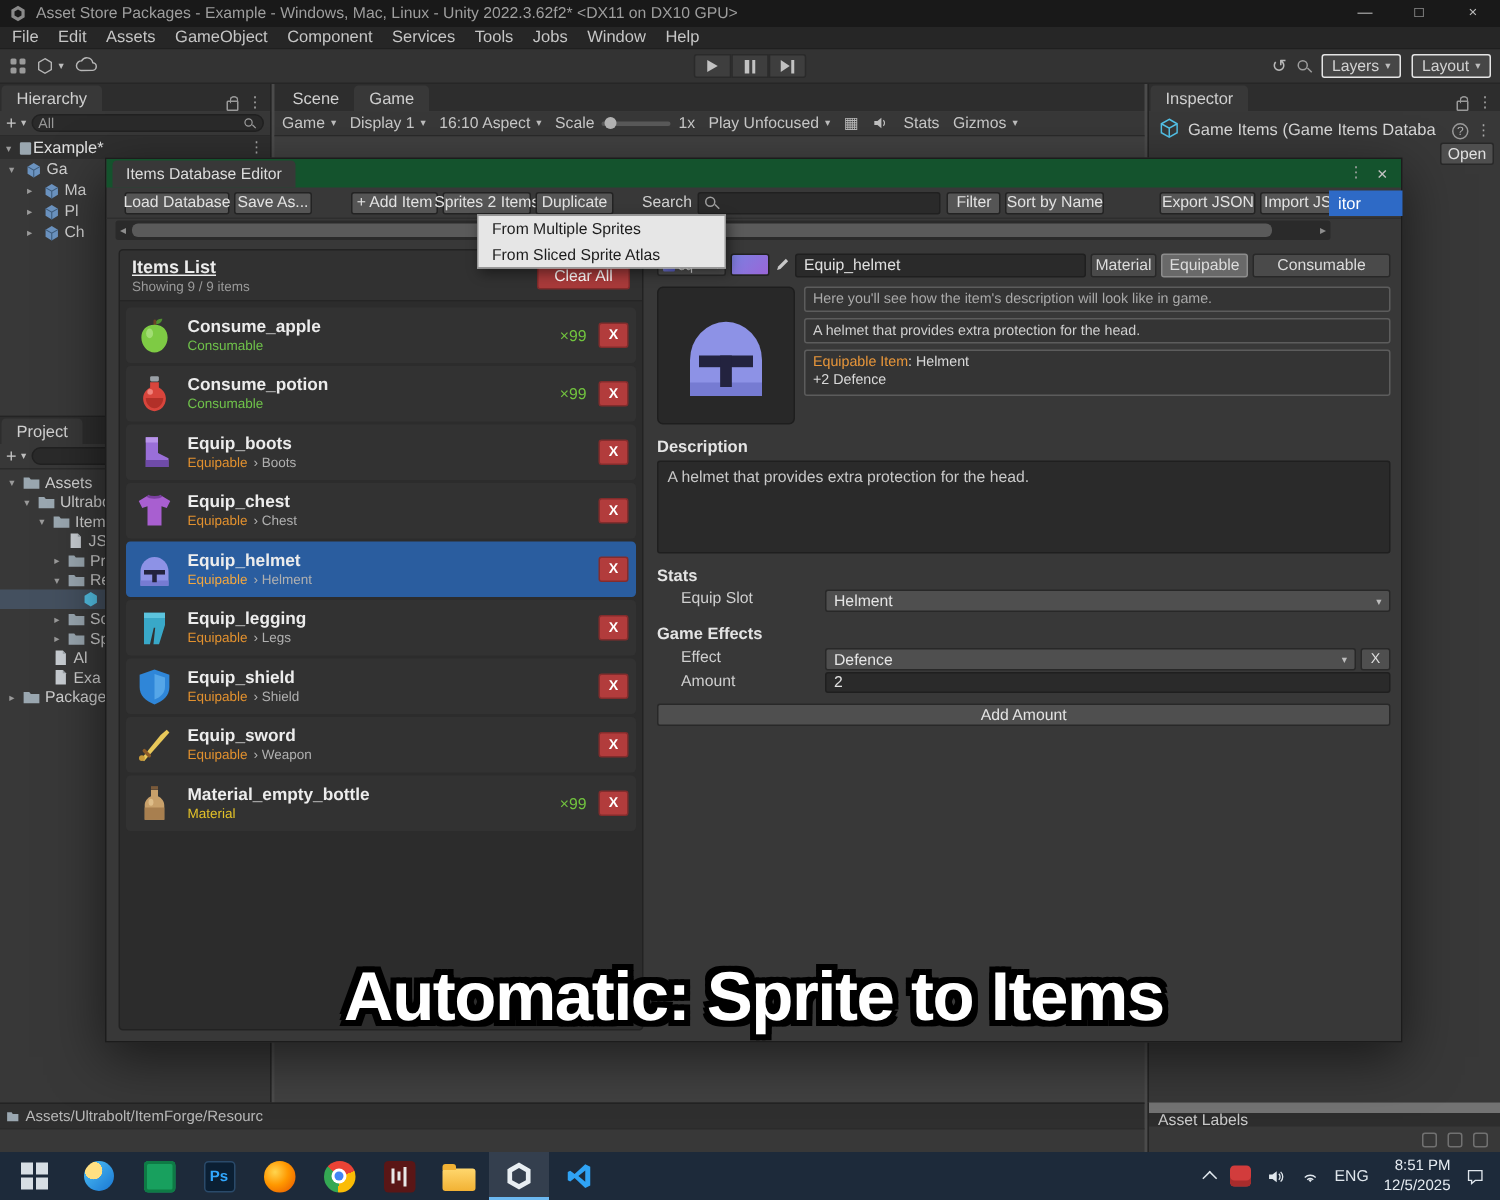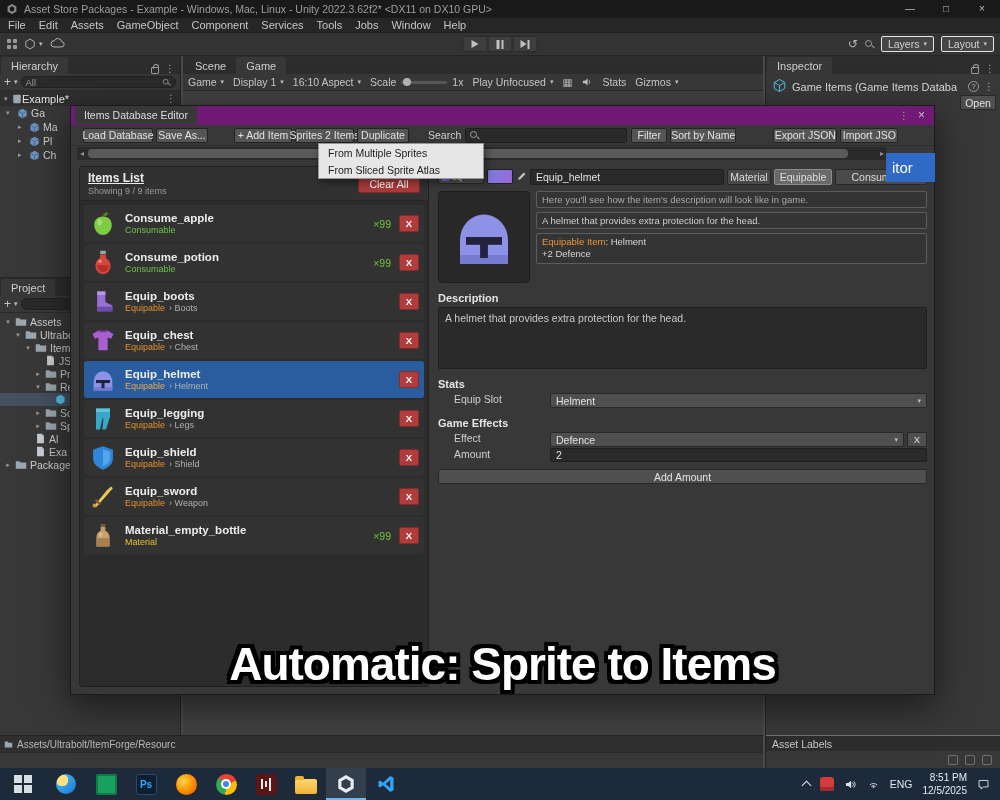--- a/index.html
+++ b/index.html
@@ -85,28 +85,28 @@
   .knob{position:absolute;left:2px;top:-3px;width:8px;height:8px;border-radius:50%;background:#b4b4b4;}
   .gt-icon{display:flex;align-items:center;color:#b8b8b8;}
   .game-view{position:absolute;left:183px;top:91px;width:580px;height:644px;background:#414141;}
 
   
   .inspector{position:absolute;left:765px;top:56px;width:235px;height:679px;background:#383838;border-left:1px solid #242424;}
   .insp-head{display:flex;align-items:center;padding:4px 6px 2px 6px;gap:5px;font-size:11px;color:#d8d8d8;white-space:nowrap;overflow:hidden;}
   .help-circle{width:11px;height:11px;border:1px solid #9a9a9a;border-radius:50%;font-size:8px;display:flex;align-items:center;justify-content:center;color:#b0b0b0;flex:none;margin-left:auto;}
   .open-btn{position:absolute;right:4px;top:39px;width:36px;height:15px;background:#4f4f4f;border:1px solid #282828;border-radius:2px;color:#e0e0e0;font-size:10.5px;}
   .asset-labels{position:absolute;left:765px;top:735px;width:235px;height:33px;background:#383838;border-left:1px solid #242424;}
-  .al-head{height:16px;background:#2d2d2d;display:flex;align-items:center;padding-left:6px;font-size:10.5px;color:#c8c8c8;border-top:1px solid #737373;}
+  .al-head{height:16px;background:#2d2d2d;display:flex;align-items:center;padding-left:6px;font-size:10.5px;color:#c8c8c8;border-top:7px solid #737373;}
   .al-foot{height:17px;display:flex;align-items:center;justify-content:flex-end;gap:7px;padding-right:8px;}
   .st-icon{width:10px;height:10px;border:1px solid #8a8a8a;border-radius:2px;opacity:.7;}
 
   
   .overlay{position:absolute;left:70px;top:105px;width:865px;height:590px;background:#383838;
     border:1px solid #1c1c1c;box-shadow:0 10px 34px rgba(0,0,0,.55);z-index:30;}
-  .ov-tabbar{height:19px;background:#701a75;display:flex;align-items:flex-start;padding-left:4px;}
+  .ov-tabbar{height:19px;background:#14532d;display:flex;align-items:center;padding-left:4px;}
   .ov-tab{height:18px;background:#383838;padding:0 9px;font-size:10.5px;color:#dcdcdc;display:flex;align-items:center;border-radius:3px 3px 0 0;}
   .ov-icons{margin-left:auto;display:flex;gap:9px;padding-right:9px;align-items:center;color:#b4b4b4;font-size:11px;height:18px;}
   .closex{font-size:12px;color:#c2c2c2;}
   .ed-toolbar{height:21px;display:flex;align-items:center;padding-left:12px;border-bottom:1px solid #2e2e2e;}
   .ed-btn{height:15px;background:#555;border:1px solid #232323;border-radius:2px;color:#e2e2e2;
     font-size:10.5px;display:flex;align-items:center;justify-content:center;margin-right:3px;white-space:nowrap;}
   .ed-label{font-size:10.5px;color:#d0d0d0;margin:0 4px 0 2px;}
   .ed-search{width:162px;height:15px;background:#2a2a2a;border:1px solid #202020;border-radius:2px;
     margin-right:4px;display:flex;align-items:center;padding:0 4px;}
   .sp{width:23px;}.sp2{width:34px;}
@@ -168,22 +168,22 @@
 
   .caption{position:absolute;left:0;right:0;bottom:3px;text-align:center;z-index:5;
     font-size:46px;font-weight:bold;color:#fff;letter-spacing:-1px;
     text-shadow:-4px -4px 0 #000,4px -4px 0 #000,-4px 4px 0 #000,4px 4px 0 #000,
       -4px 0 0 #000,4px 0 0 #000,0 -4px 0 #000,0 4px 0 #000,
       -3px -3px 0 #000,3px -3px 0 #000,-3px 3px 0 #000,3px 3px 0 #000;}
 
   .context-menu{position:absolute;left:318px;top:143px;width:166px;z-index:60;background:#e6e6e6;
     border:1px solid #979797;box-shadow:2px 3px 8px rgba(0,0,0,.45);}
   .ctx-item{height:17px;display:flex;align-items:center;padding-left:9px;font-size:10.5px;color:#1c1c1c;}
-  .blue-frag{position:absolute;left:886px;top:153px;width:49px;height:29px;background:#2e6ac6;color:#fff;
-    font-size:15px;display:flex;align-items:center;padding-left:6px;z-index:40;}
+  .blue-frag{position:absolute;left:886px;top:127px;width:49px;height:17px;background:#2e6ac6;color:#fff;
+    font-size:11px;display:flex;align-items:center;padding-left:6px;z-index:40;}
 
   
   .taskbar{position:absolute;left:0;top:768px;width:1000px;height:32px;background:#1d2a3a;
     display:flex;align-items:stretch;z-index:100;}
   .tb-slot{width:40px;display:flex;align-items:center;justify-content:center;position:relative;flex:none;}
   .tb-slot.start{width:46px;}
   .tb-slot.active{background:rgba(255,255,255,.10);box-shadow:inset 0 -2px 0 #6cb8f0;}
   .win-logo{display:grid;grid-template-columns:8px 8px;grid-template-rows:8px 8px;gap:1.5px;}
   .win-logo i{background:#d7dee4;}
   .ic-widget{width:20px;height:20px;border-radius:50%;background:radial-gradient(circle at 32% 32%,#ffe082 0 30%,rgba(0,0,0,0) 31%),linear-gradient(135deg,#4fc3f7,#1976d2);}

